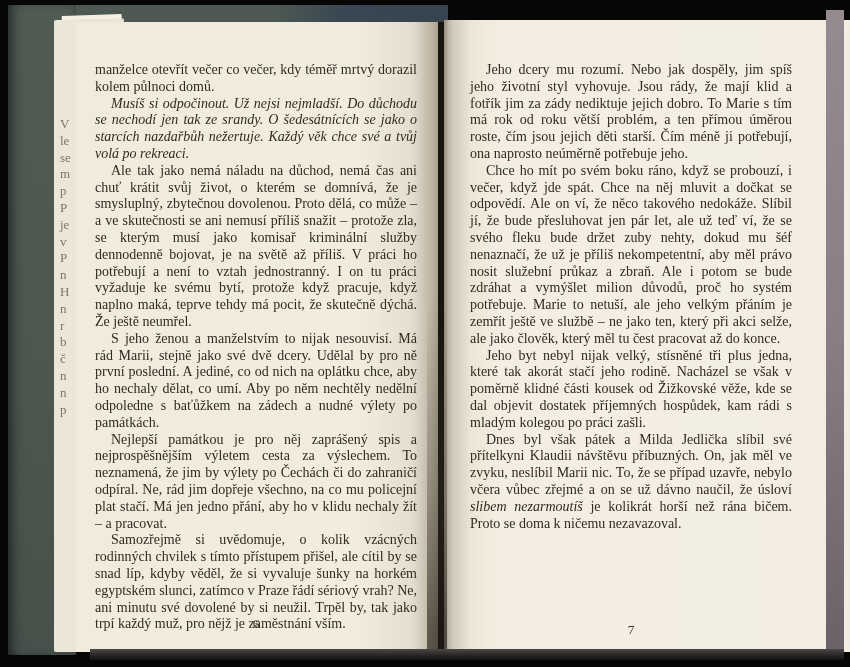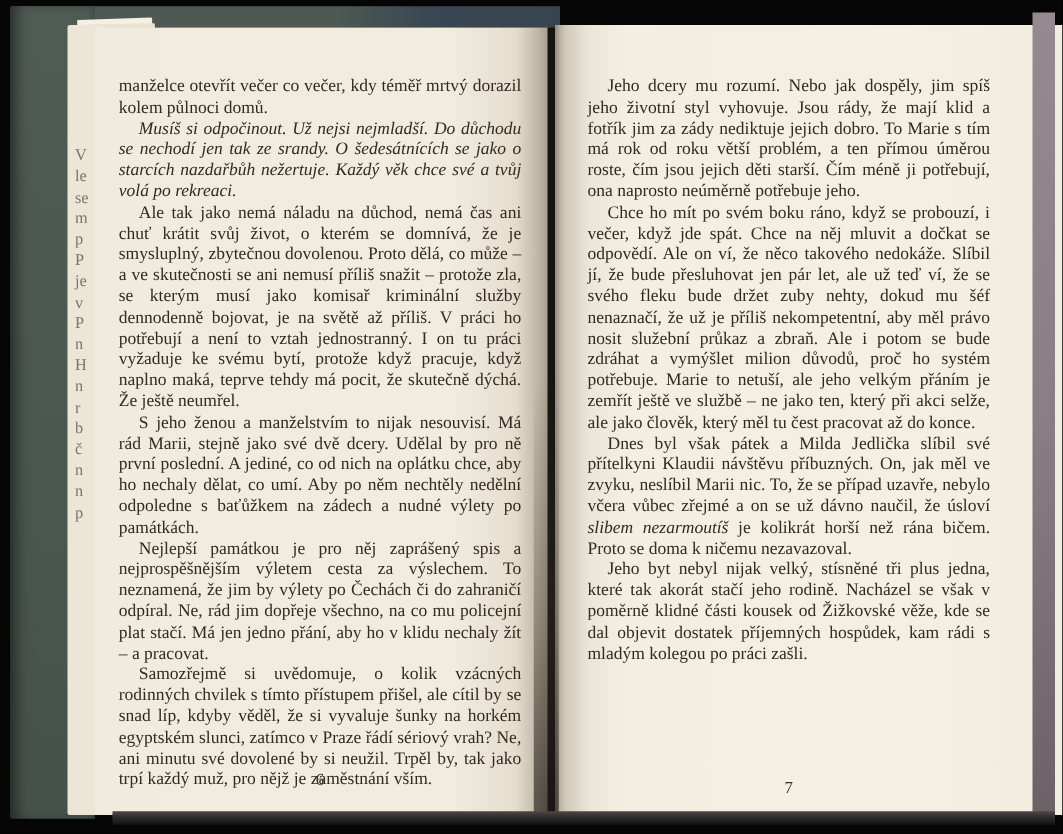--- a/index.html
+++ b/index.html
@@ -120,24 +120,24 @@
       <p>Nejlepší památkou je pro něj zaprášený spis a nejprospěšnějším výletem cesta za výslechem. To neznamená, že jim by výlety po Čechách či do zahraničí odpíral. Ne, rád jim dopřeje všechno, na co mu policejní plat stačí. Má jen jedno přání, aby ho v klidu nechaly žít – a pracovat.</p>
       <p>Samozřejmě si uvědomuje, o kolik vzácných rodinných chvilek s tímto přístupem přišel, ale cítil by se snad líp, kdyby věděl, že si vyvaluje šunky na horkém egyptském slunci, zatímco v Praze řádí sériový vrah? Ne, ani minutu své dovolené by si neužil. Trpěl by, tak jako trpí každý muž, pro nějž je zaměstnání vším.</p>
     </div>
     <div class="pagenum pagenum-left">6</div>
   </div>
 
   <div class="page-right">
     <div class="textblock text-right">
       <p>Jeho dcery mu rozumí. Nebo jak dospěly, jim spíš jeho životní styl vyhovuje. Jsou rády, že mají klid a fotřík jim za zády nediktuje jejich dobro. To Marie s tím má rok od roku větší problém, a ten přímou úměrou roste, čím jsou jejich děti starší. Čím méně ji potřebují, ona naprosto neúměrně potřebuje jeho.</p>
       <p>Chce ho mít po svém boku ráno, když se probouzí, i večer, když jde spát. Chce na něj mluvit a dočkat se odpovědí. Ale on ví, že něco takového nedokáže. Slíbil jí, že bude přesluhovat jen pár let, ale už teď ví, že se svého fleku bude držet zuby nehty, dokud mu šéf nenaznačí, že už je příliš nekompetentní, aby měl právo nosit služební průkaz a zbraň. Ale i potom se bude zdráhat a vymýšlet milion důvodů, proč ho systém potřebuje. Marie to netuší, ale jeho velkým přáním je zemřít ještě ve službě – ne jako ten, který při akci selže, ale jako člověk, který měl tu čest pracovat až do konce.</p>
+      <p>Jeho byt nebyl nijak velký, stísněné tři plus jedna, které tak akorát stačí jeho rodině. Nacházel se však v poměrně klidné části kousek od Žižkovské věže, kde se dal objevit dostatek příjemných hospůdek, kam rádi s mladým kolegou po práci zašli.</p>
       <p>
         <span>Dnes byl však pátek a Milda Jedlička slíbil své přítelkyni Klaudii návštěvu příbuzných. On, jak měl ve zvyku, neslíbil Marii nic. To, že se případ uzavře, nebylo včera vůbec zřejmé a on se už dávno naučil, že úsloví </span><i>slibem nezarmoutíš</i><span> je kolikrát horší než rána bičem. Proto se doma k ničemu nezavazoval.</span>
       </p>
-      <p>Jeho byt nebyl nijak velký, stísněné tři plus jedna, které tak akorát stačí jeho rodině. Nacházel se však v poměrně klidné části kousek od Žižkovské věže, kde se dal objevit dostatek příjemných hospůdek, kam rádi s mladým kolegou po práci zašli.</p>
     </div>
     <div class="pagenum pagenum-right">7</div>
   </div>
 
   <div class="gutter-soft"></div>
   <div class="gutter-dark-bottom"></div>
 
   <div class="right-strip"></div>
   <div class="bottom-band"></div>
 

